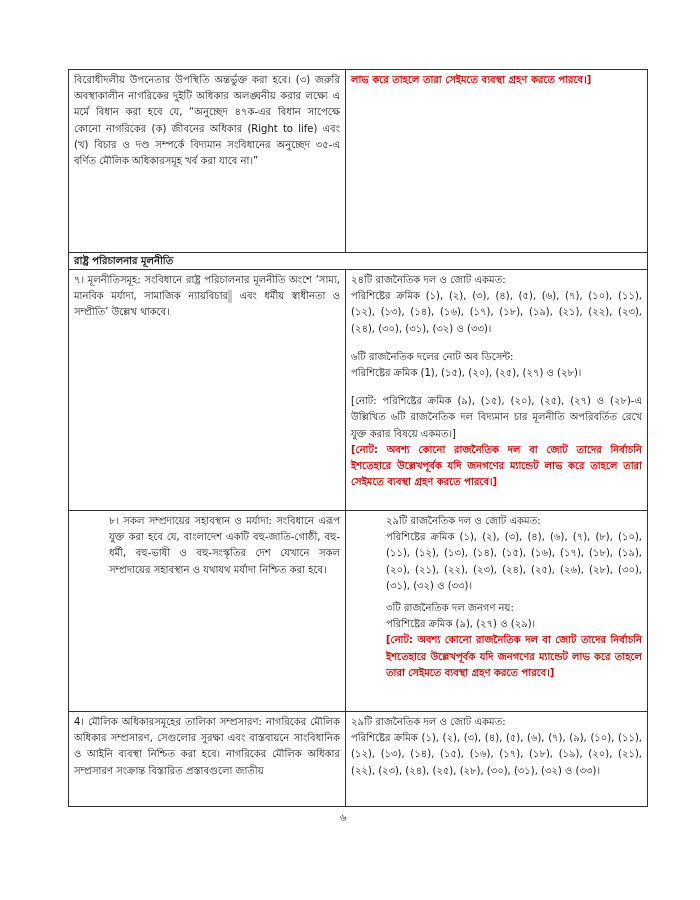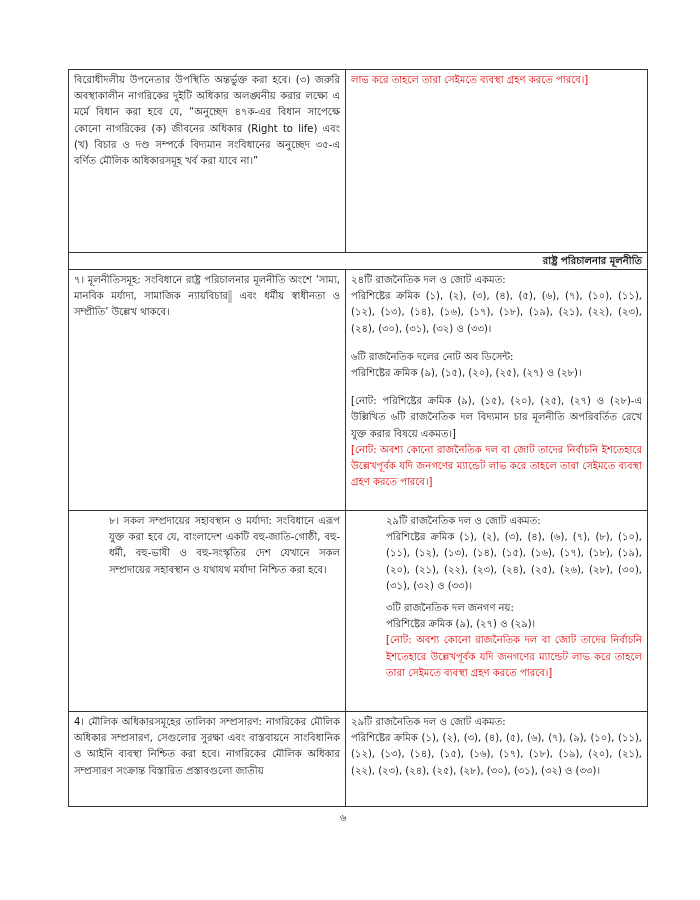--- a/index.html
+++ b/index.html
@@ -6,25 +6,25 @@
   body { width: 700px; height: 900px; position: relative; overflow: hidden;
          font-family: "DejaVu Sans", "Liberation Sans", sans-serif; color: #111; }
   .page { position: absolute; left: 0; top: 0; width: 700px; height: 900px; background: #fff; }
   table.doc { position: absolute; left: 68px; top: 69px; width: 578px; border-collapse: collapse;
               table-layout: fixed; }
   table.doc td { border: 1px solid #333; vertical-align: top; padding: 2px 5px 2px 5px;
                  font-size: 10px; line-height: 16.2px; text-align: justify; overflow: hidden; }
   td.left { width: 266px; }
   td.right { width: 291px; }
   tr.r0 td { height: 178px; }
-  tr.sec td { height: 14px; text-align: right; font-weight: bold; line-height: 14px; padding: 1px 5px; }
+  tr.sec td { height: 14px; text-align: left; font-weight: bold; line-height: 14px; padding: 1px 5px; }
   tr.r7 td { height: 236px; }
   tr.r8 td { height: 196px; padding-left: 40px; }
   tr.r9 td { height: 90px; }
-  .red { color: #e00000; font-weight: normal; }
+  .red { color: #e00000; font-weight: bold; }
   .b { font-weight: normal; }
   .blk { display: block; }
   .gap { display: block; height: 12px; }
   .gap2 { display: block; height: 6px; }
   .hl { background: #c8c8c8; display: inline-block; width: 4px; height: 13px; vertical-align: middle; }
   .pagenum { position: absolute; left: 340px; top: 810px; font-size: 10px; }
 </style>
 </head>
 <body>
 
@@ -44,21 +44,21 @@
     </tr>
     <tr class="r7">
       <td class="left">
         <span class="b">৭। মূলনীতিসমূহ:</span><span> সংবিধানে রাষ্ট্র পরিচালনার মূলনীতি অংশে ‘সাম্য, মানবিক মর্যাদা, সামাজিক ন্যায়বিচার</span><span class="hl"></span><span> এবং ধর্মীয় স্বাধীনতা ও সম্প্রীতি’ উল্লেখ থাকবে।</span>
       </td>
       <td class="right">
         <span class="b blk">২৪টি রাজনৈতিক দল ও জোট একমত:</span>
         <span class="blk">পরিশিষ্টের ক্রমিক (১), (২), (৩), (৪), (৫), (৬), (৭), (১০), (১১), (১২), (১৩), (১৪), (১৬), (১৭), (১৮), (১৯), (২১), (২২), (২৩), (২৪), (৩০), (৩১), (৩২) ও (৩৩)।</span>
         <span class="gap"></span>
         <span class="b blk">৬টি রাজনৈতিক দলের নোট অব ডিসেন্ট:</span>
-        <span class="blk">পরিশিষ্টের ক্রমিক (৯), (১৫), (২০), (২৫), (২৭) ও (২৮)।</span>
+        <span class="blk">পরিশিষ্টের ক্রমিক (1), (১৫), (২০), (২৫), (২৭) ও (২৮)।</span>
         <span class="gap"></span>
         <span class="blk"><span class="b">[নোট:</span><span> পরিশিষ্টের ক্রমিক (৯), (১৫), (২০), (২৫), (২৭) ও (২৮)-এ উল্লিখিত ৬টি রাজনৈতিক দল বিদ্যমান চার মূলনীতি অপরিবর্তিত রেখে যুক্ত করার বিষয়ে একমত।]</span></span>
         <span class="red blk">[নোট: অবশ্য কোনো রাজনৈতিক দল বা জোট তাদের নির্বাচনি ইশতেহারে উল্লেখপূর্বক যদি জনগণের ম্যান্ডেট লাভ করে তাহলে তারা সেইমতে ব্যবস্থা গ্রহণ করতে পারবে।]</span>
       </td>
     </tr>
     <tr class="r8">
       <td class="left">
         <span class="b">৮। সকল সম্প্রদায়ের সহাবস্থান ও মর্যাদা:</span><span> সংবিধানে এরূপ যুক্ত করা হবে যে, বাংলাদেশ একটি বহু-জাতি-গোষ্ঠী, বহু-ধর্মী, বহু-ভাষী ও বহু-সংস্কৃতির দেশ যেখানে সকল সম্প্রদায়ের সহাবস্থান ও যথাযথ মর্যাদা নিশ্চিত করা হবে।</span>
       </td>
       <td class="right">

